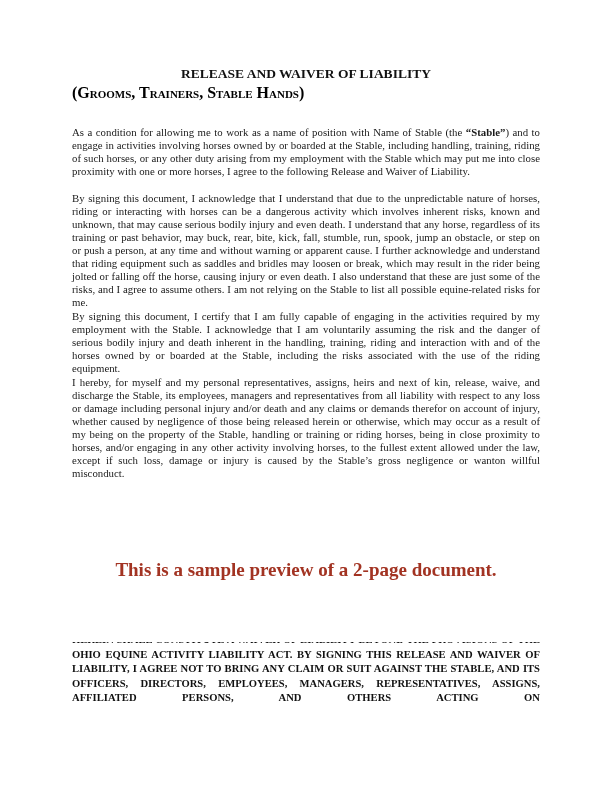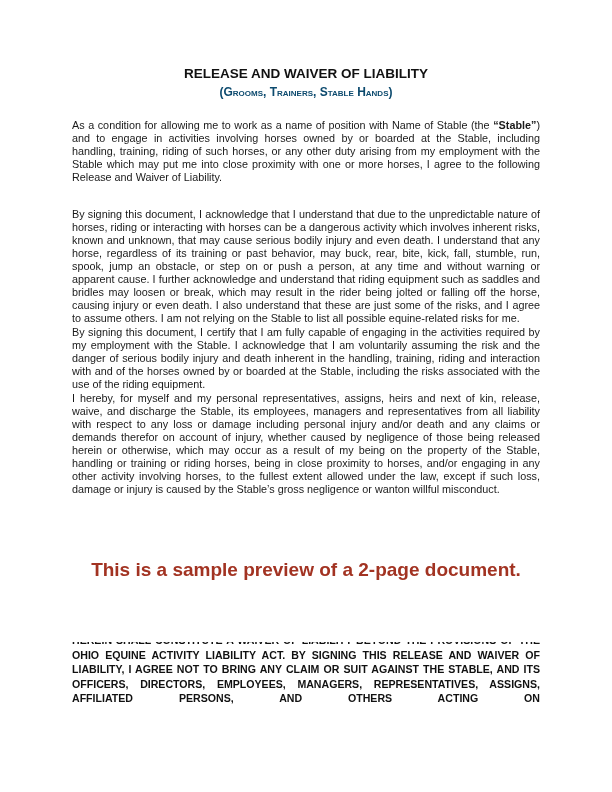--- a/index.html
+++ b/index.html
@@ -6,55 +6,54 @@
     margin: 0;
     padding: 0;
     background: #ffffff;
   }
   .page {
     position: relative;
     width: 612px;
     height: 772px;
     background: #ffffff;
     overflow: hidden;
-    font-family: Liberation Sans, sans-serif;
+    font-family: Liberation Serif, serif;
     color: #1a1a1a;
   }
   .content {
     position: absolute;
     left: 72px;
     width: 468px;
     top: 64px;
   }
   .doc-title {
     margin: 0;
     text-align: center;
     font-size: 13.5px;
     line-height: 19px;
     font-weight: bold;
     color: #111111;
   }
   .doc-subtitle {
     margin: 0;
-    text-align: center;
-    font-size: 12px;
+    font-size: 16px;
     line-height: 19px;
     font-weight: bold;
     font-variant: small-caps;
-    color: #0c4a6e;
+    color: #000000;
   }
   p.body-para {
     margin: 0;
     font-size: 10.8px;
     line-height: 13px;
     text-align: justify;
     color: #1a1a1a;
   }
-  p.body-para.p1 { margin-top: 17px; }
-  p.body-para.p2 { margin-top: 24px; }
+  p.body-para.p1 { margin-top: 24px; }
+  p.body-para.p2 { margin-top: 14px; }
   p.body-para.p3 { margin-top: 1px; }
   p.body-para.p4 { margin-top: 1px; }
   .bold-inline { font-weight: bold; }
   .preview-notice {
     position: absolute;
     left: 0;
     width: 612px;
     top: 558px;
     text-align: center;
     font-size: 19px;

